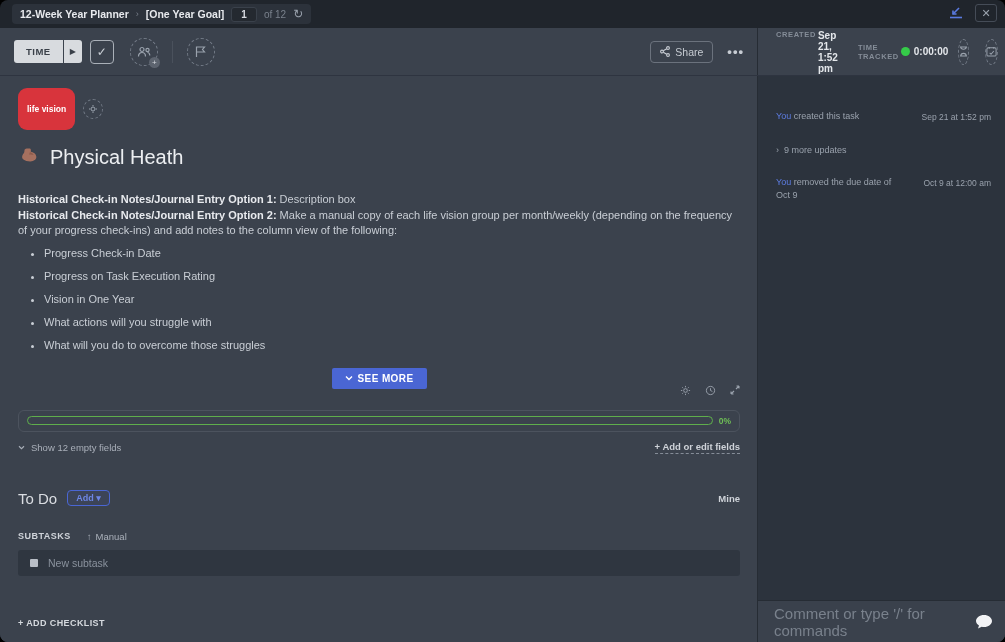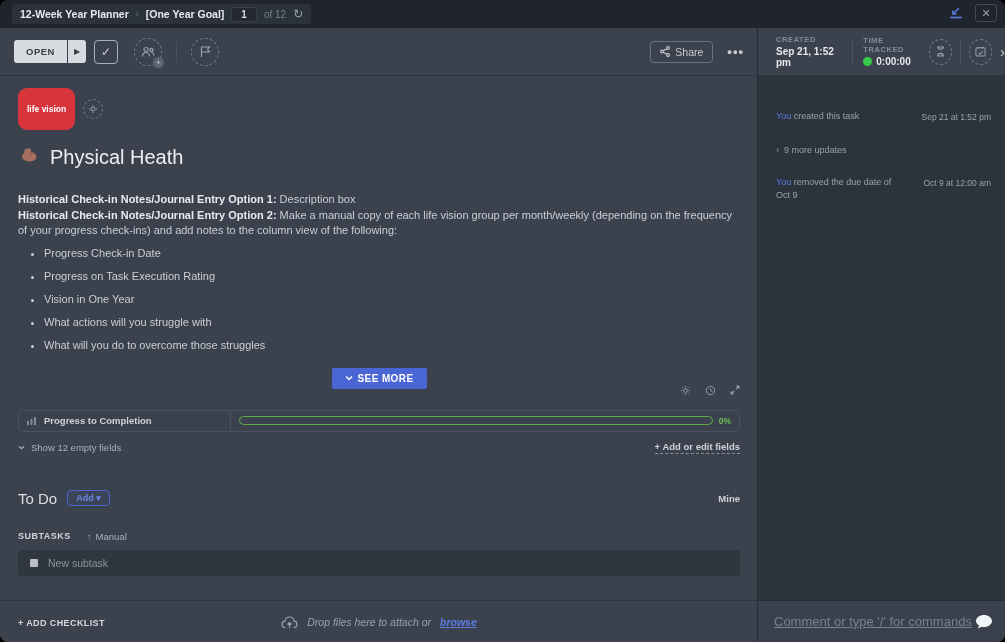--- a/index.html
+++ b/index.html
@@ -32,21 +32,21 @@
   .btn-check { margin-left:8px; width:24px; height:24px; border:1px solid #aab0b8; border-radius:4px; color:#c7ccd3; font-size:12px; display:flex; align-items:center; justify-content:center; }
   .dashed-circ { width:28px; height:28px; border:1.5px dashed #737b87; border-radius:50%; display:flex; align-items:center; justify-content:center; color:#9aa2ad; position:relative; }
   .tb-sep { width:1px; height:22px; background:#4a515c; margin:0 14px; }
   .toolbar .grow { flex:1; }
   .btn-share { display:flex; align-items:center; gap:5px; border:1px solid #6b727d; border-radius:4px; color:#c7ccd3; font-size:10.5px; padding:4px 9px; }
   .ellipsis { color:#c7ccd3; font-size:13px; letter-spacing:1px; margin-left:14px; font-weight:bold; }
   .plus-badge { position:absolute; right:-3px; bottom:-3px; width:11px; height:11px; background:#5d646f; border-radius:50%; color:#d7dae0; font-size:8px; line-height:11px; text-align:center; }
 
   
   .rp-header { position:absolute; top:0; left:0; width:247px; height:48px; background:#3b424d; border-bottom:1px solid #2e3440; display:flex; align-items:center; padding:0 0 0 18px; }
-  .rp-block { display:flex; flex-direction:column; gap:2px; }
+  .rp-block { display:flex; flex-direction:row; gap:2px; }
   .rp-label { color:#858d98; font-size:7.5px; font-weight:bold; letter-spacing:.6px; }
   .rp-value { color:#e4e7eb; font-size:10px; font-weight:bold; display:flex; align-items:center; gap:4px; }
   .green-dot { width:9px; height:9px; border-radius:50%; background:#35cb49; display:inline-block; }
   .rp-sep { width:1px; height:24px; background:#4a515c; margin:0 10px; }
   .rp-ic { width:26px; height:26px; border:1.5px dashed #737b87; border-radius:50%; display:flex; align-items:center; justify-content:center; color:#9aa2ad; }
   .rp-chevron { color:#cfd3d9; font-size:14px; margin-left:8px; }
 
   
   .content { position:absolute; top:48px; left:0; width:758px; bottom:42px; padding:12px 18px 0 18px; }
   .tagrow { display:flex; align-items:center; gap:8px; }
@@ -94,21 +94,21 @@
 
   
   .activity { position:absolute; top:48px; left:0; width:247px; bottom:42px; padding:34px 14px 0 18px; }
   .act-item { display:flex; margin-bottom:21px; font-size:9px; line-height:13px;gap:14px; }
   .act-text { flex:1; color:#9aa2ad; padding-right:6px; }
   .act-you { color:#5d7ce2; }
   .act-time { color:#9aa2ad; white-space:nowrap; font-size:8.5px; padding-top:1px; }
   .act-expand { color:#9aa2ad; font-size:9px; margin-bottom:21px; display:flex; gap:5px; align-items:center; }
 
   .commentbar { position:absolute; bottom:0; left:0; width:247px; height:42px; background:#3a414c; border-top:1px solid #262c34; display:flex; align-items:center; padding:0 12px 0 16px; }
-  .comment-ph { flex:1; color:#79818c; font-size:13px;text-decoration:underline; }
+  .comment-ph { flex:1; color:#79818c; font-size:15px; }
   .bubble-ic { color:#f2f3f5; }
 
   svg.ic { display:block; }
 </style>
 </head>
 <body>
 
 <div class="stage">
 
   <div class="topbar">
@@ -131,21 +131,21 @@
       <span class="close-btn">✕</span>
     </div>
   </div>
 
   <div class="window">
 
     <div class="main">
 
       <div class="toolbar">
         <div class="open-group">
-          <span class="btn-open">OPEN</span>
+          <span class="btn-open">TIME</span>
           <span class="btn-open-arrow">▶</span>
         </div>
         <span class="btn-check">✓</span>
         <span class="dashed-circ" style="margin-left:16px;">
           <svg class="ic" width="14" height="12" viewBox="0 0 14 12" fill="none" stroke="currentColor" stroke-width="1.2">
               <circle cx="5" cy="3.5" r="2"></circle>
               <path d="M1.5 10.5 c0-2.5 1.6-4 3.5-4 s3.5 1.5 3.5 4"></path>
               <circle cx="10.5" cy="4" r="1.6"></circle>
               <path d="M12.8 9.5 c0-1.8-1-3-2.3-3"></path>
             </svg>
@@ -227,28 +227,20 @@
               </svg>
           </span>
           <span>
             <svg class="ic" width="10" height="10" viewBox="0 0 10 10" fill="none" stroke="currentColor" stroke-width="1.1">
                 <path d="M6 4 L9 1 M9 1 L9 3.5 M9 1 L6.5 1 M4 6 L1 9 M1 9 L1 6.5 M1 9 L3.5 9"></path>
               </svg>
           </span>
         </div>
 
         <div class="fieldbox">
-          <div class="fname">
-            <svg class="ic" width="10" height="9" viewBox="0 0 10 9" fill="#858d98">
-                <rect x="0" y="5" width="2" height="4" rx="0.5"></rect>
-                <rect x="3.5" y="3" width="2" height="6" rx="0.5"></rect>
-                <rect x="7" y="1" width="2" height="8" rx="0.5"></rect>
-              </svg>
-            <span>Progress to Completion</span>
-          </div>
           <div class="fbar-wrap">
             <span class="pbar"></span>
             <span class="pbar-pct">0%</span>
           </div>
         </div>
 
         <div class="fields-foot">
           <span class="show-empty">
             <svg class="ic" width="7" height="5" viewBox="0 0 8 6" fill="none" stroke="currentColor" stroke-width="1.3">
                 <path d="M1 1.5 L4 4.5 L7 1.5"></path>
@@ -278,28 +270,20 @@
         </div>
 
         <div class="addchecklist">+ ADD CHECKLIST</div>
 
         <div class="rel-box">
           <span>+ Add relationship</span>
         </div>
 
       </div>
 
-      <div class="dropbar">
-        <svg class="ic" width="17" height="14" viewBox="0 0 17 14" fill="none" stroke="currentColor" stroke-width="1.2">
-            <path d="M4.5 12.5 C2 12.5 1 10.8 1 9.2 C1 7.5 2.2 6.2 4 6.1 C4.3 3.7 6.1 2 8.5 2 C10.9 2 12.8 3.7 13 6.1 C14.8 6.2 16 7.5 16 9.2 C16 10.8 15 12.5 12.5 12.5"></path>
-            <path d="M8.5 13 L8.5 7.5 M8.5 7.5 L6.5 9.5 M8.5 7.5 L10.5 9.5"></path>
-          </svg>
-        <span class="drop-text">Drop files here to attach or</span>
-        <span class="browse">browse</span>
-      </div>
     </div>
 
     <div class="rightpane">
 
       <div class="rp-header">
         <div class="rp-block">
           <span class="rp-label">CREATED</span>
           <span class="rp-value">Sep 21, 1:52 pm</span>
         </div>
         <span class="rp-sep"></span>

